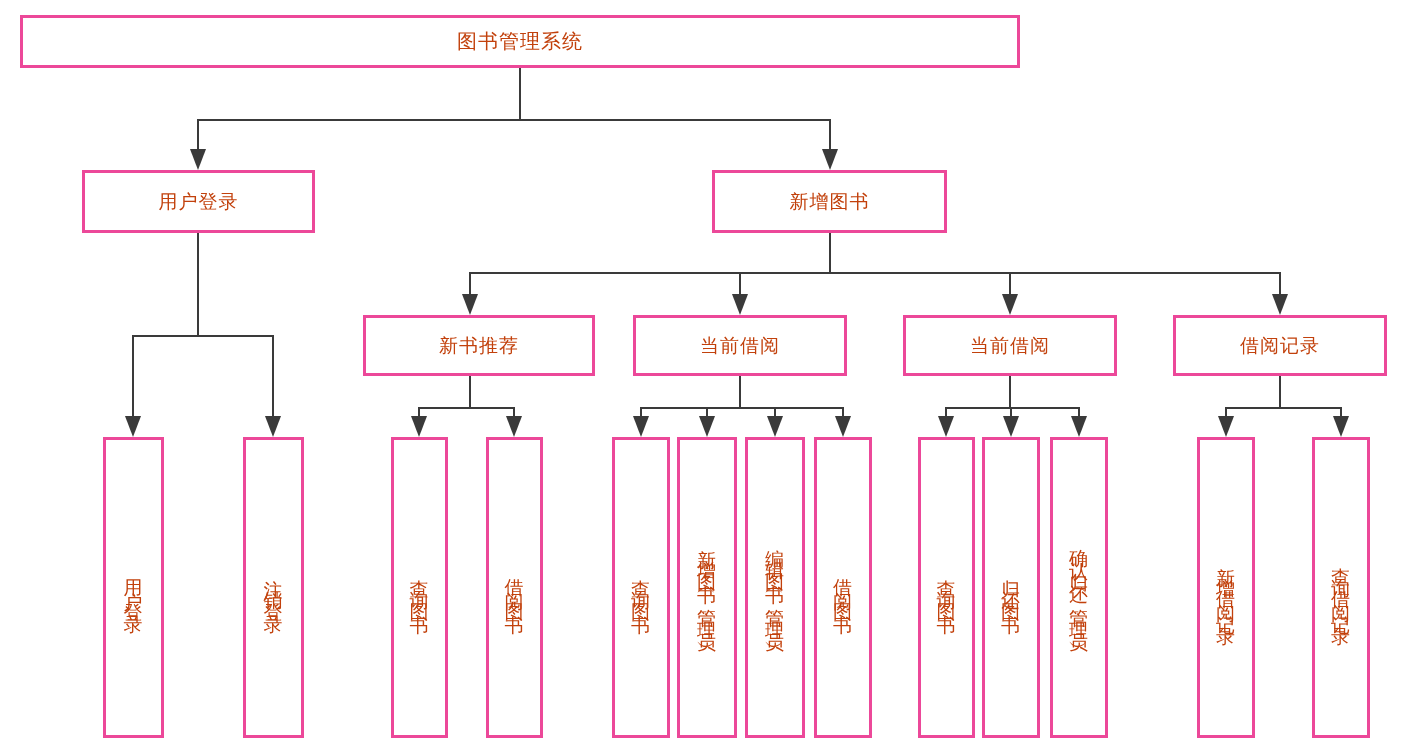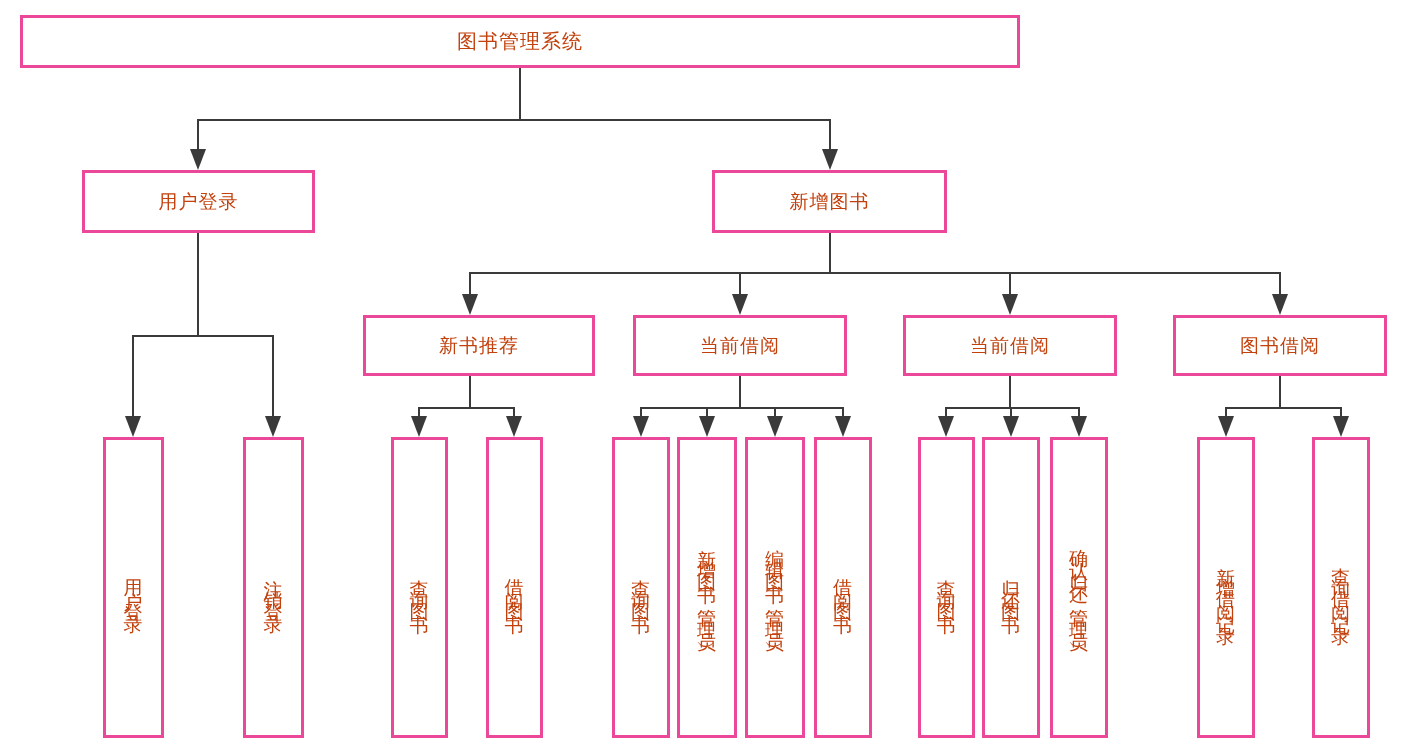--- a/index.html
+++ b/index.html
@@ -35,21 +35,21 @@
 <div class="canvas">
 
   <div class="box root" style="left:20px;top:15px;width:1000px;height:53px;">图书管理系统</div>
 
   <div class="box" style="left:82px;top:170px;width:233px;height:63px;">用户登录</div>
   <div class="box" style="left:712px;top:170px;width:235px;height:63px;">新增图书</div>
 
   <div class="box" style="left:363px;top:315px;width:232px;height:61px;">新书推荐</div>
   <div class="box" style="left:633px;top:315px;width:214px;height:61px;">当前借阅</div>
   <div class="box" style="left:903px;top:315px;width:214px;height:61px;">当前借阅</div>
-  <div class="box" style="left:1173px;top:315px;width:214px;height:61px;">图书借阅</div>
+  <div class="box" style="left:1173px;top:315px;width:214px;height:61px;">借阅记录</div>
 
   <div class="box vbox" style="left:103px;top:437px;width:61px;height:301px;">
       <span>用户登录</span>
     </div>
   <div class="box vbox" style="left:243px;top:437px;width:61px;height:301px;">
       <span>注销登录</span>
     </div>
 
   <div class="box vbox" style="left:391px;top:437px;width:57px;height:301px;">
       <span>查询图书</span>

